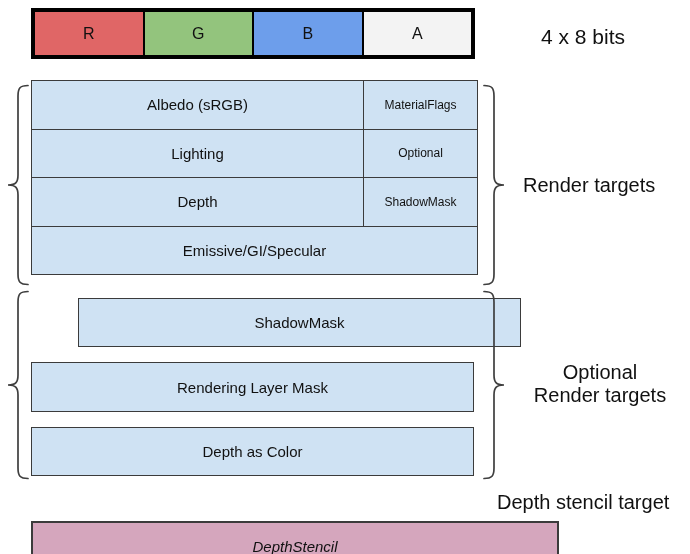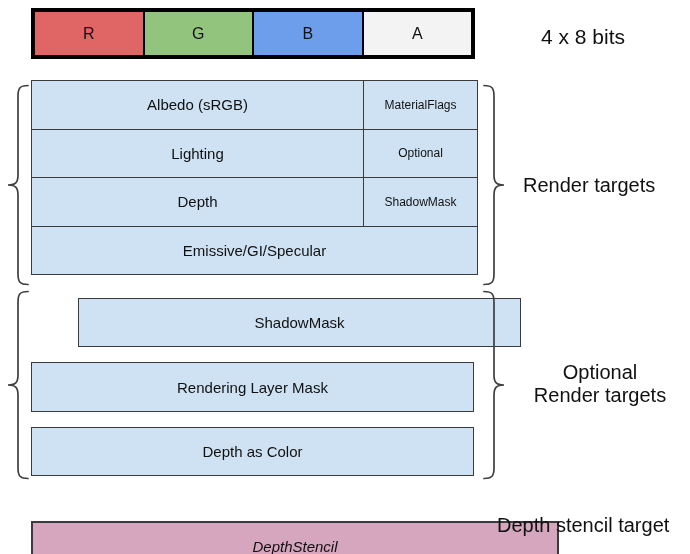--- a/index.html
+++ b/index.html
@@ -43,21 +43,21 @@
   #opt-box-2 { top:427px; height:49px; }
   #depth-box {
     top:521px; height:51px; width:528px;
     background:#D5A6BD; border:2px solid #3b3b3b;font-style:italic;
   }
 
   
   .side-label { position:absolute; font-size:20px; white-space:nowrap;text-align:right; }
   #rt-label    { left:523px; top:174px; }
   #opt-label   { left:500px; top:361px; width:200px; text-align:center; line-height:23px; }
-  #depth-label { left:497px; top:514px; }
+  #depth-label { left:497px; top:491px; }
 
   
   .brace { position:absolute; }
   .brace path { fill:none; stroke:#3f3f3f; stroke-width:1.7; stroke-linecap:round; }
 </style>
 </head>
 <body>
 
 <div id="canvas">
 

